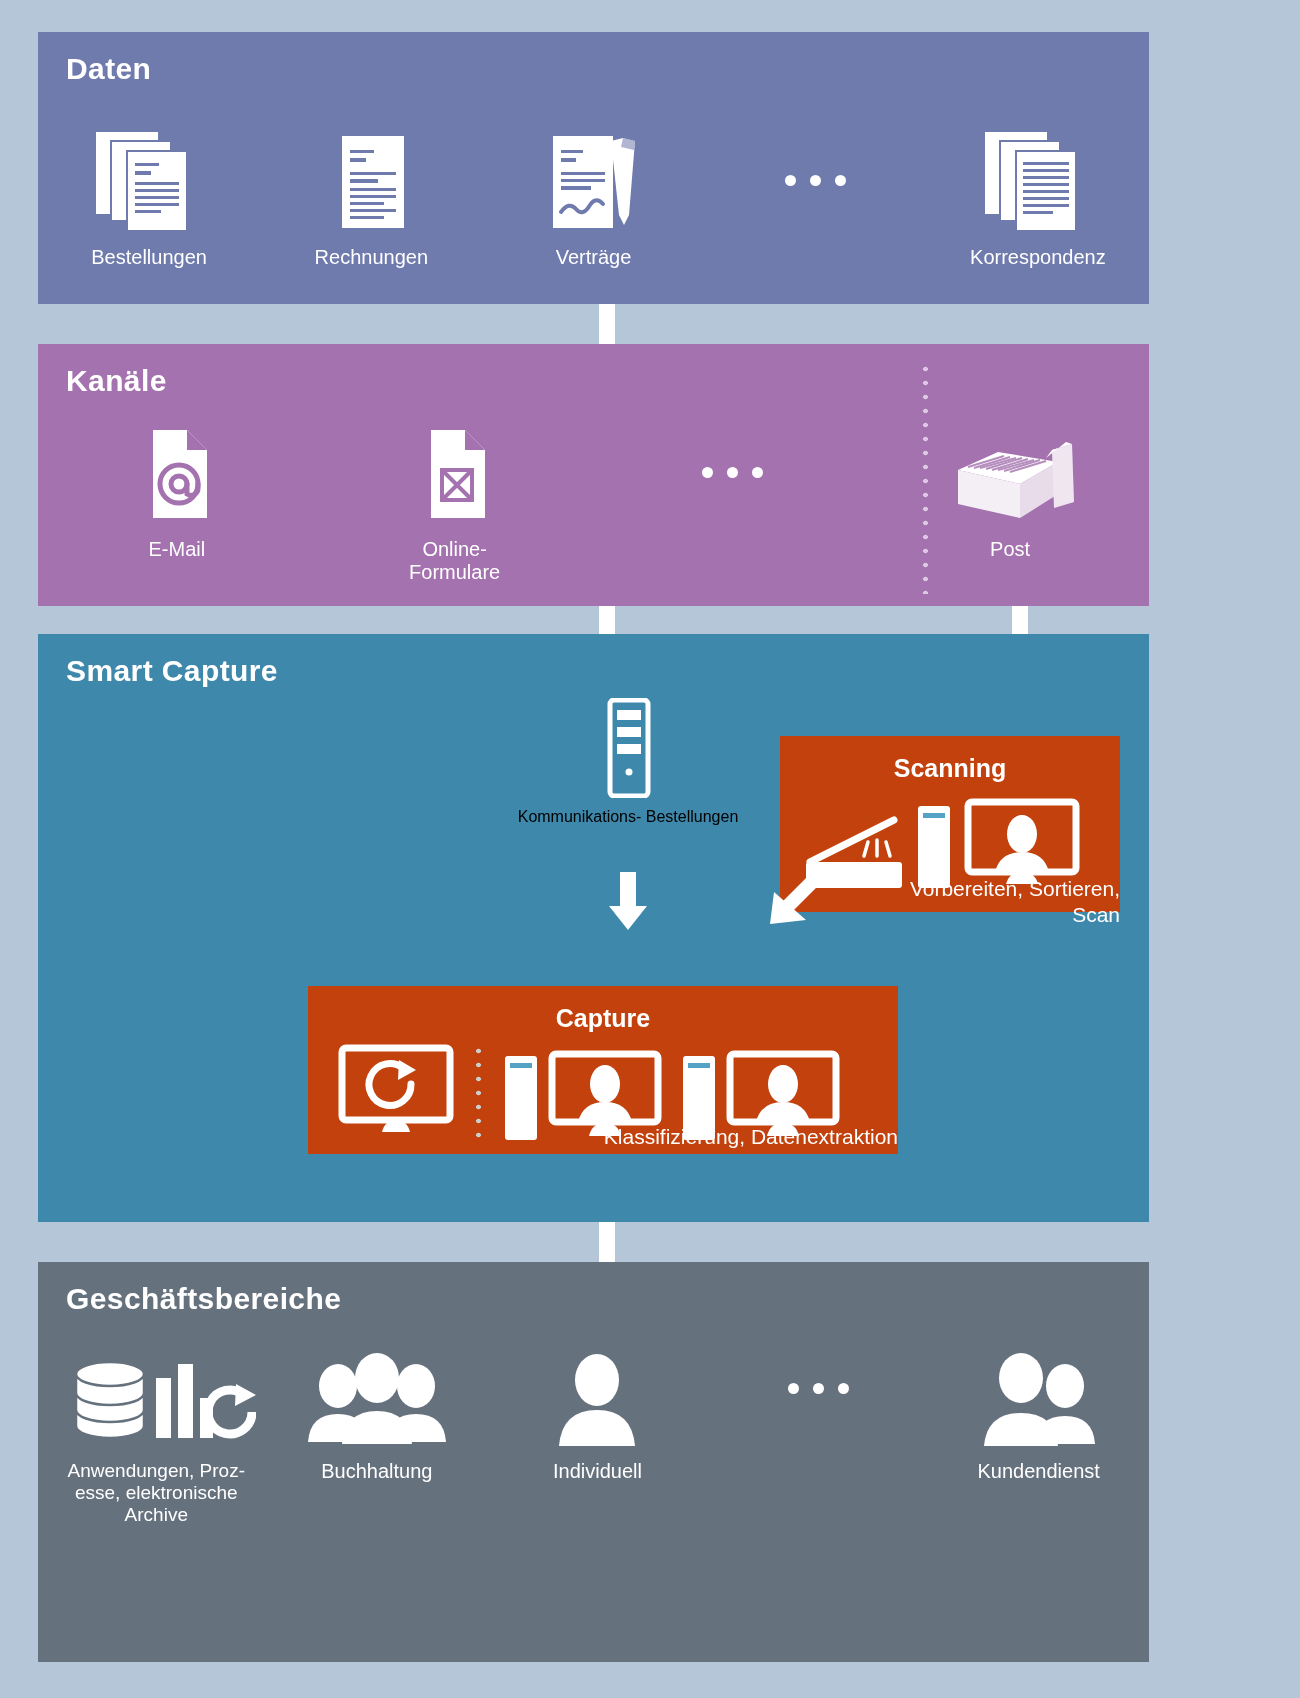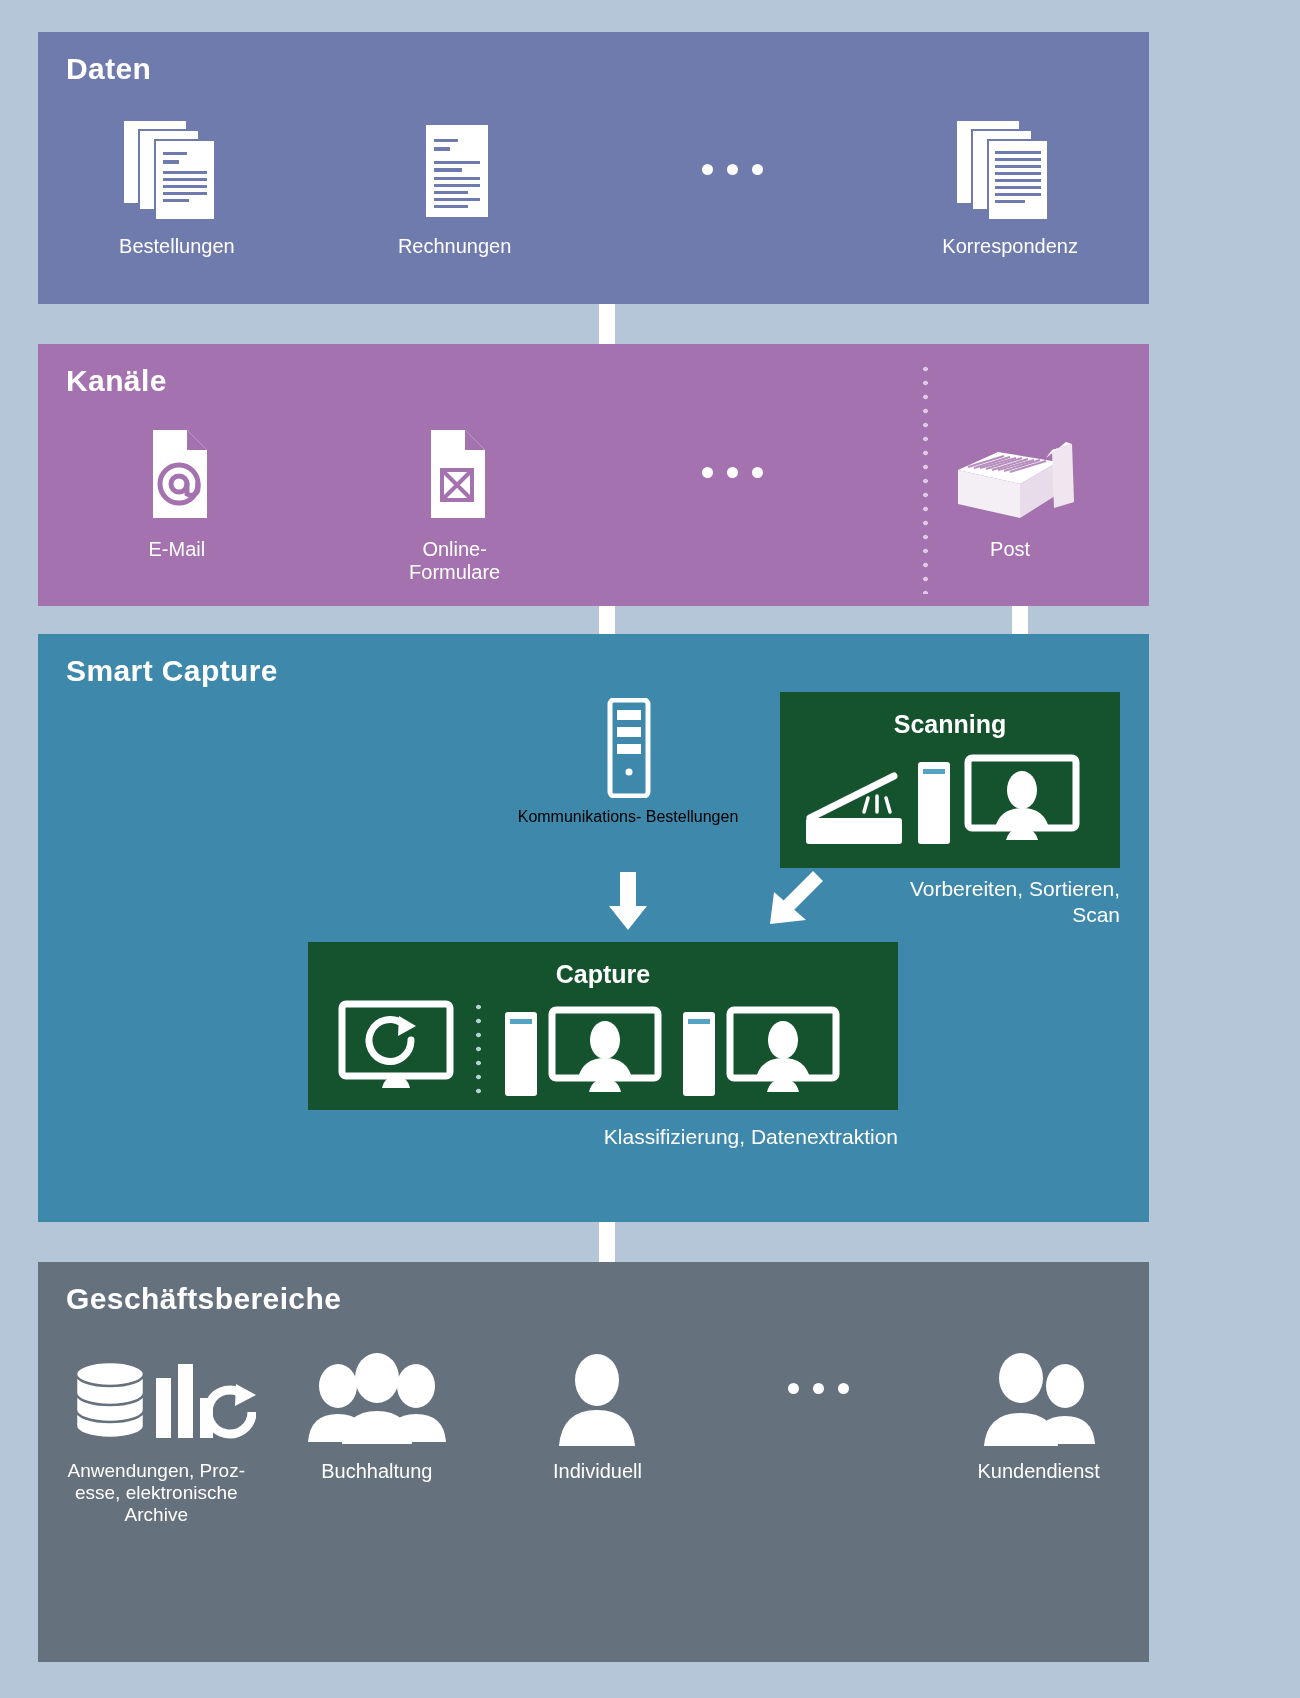--- a/index.html
+++ b/index.html
@@ -45,40 +45,40 @@
     border-top:24px solid #fff;
   }
 
   
   .vdots{position:absolute;width:5px;
     background-image:radial-gradient(circle, #e7d8ec 2.2px, rgba(255,255,255,0) 2.6px);
     background-size:5px 14px;background-repeat:repeat-y;opacity:.85;}
   .vdots.blue{background-image:radial-gradient(circle, #cfe6f0 2.2px, rgba(255,255,255,0) 2.6px);}
 
   
-  .panel{position:absolute;background:#14532d;}
+  .panel{position:absolute;background:#c2410c;margin-top:44px;}
   .panel-title{
     position:absolute;left:0;right:0;top:18px;text-align:center;
     color:#fff;font-size:25px;font-weight:bold;
   }
   .panel-cap{
     position:absolute;color:#fff;font-size:21px;line-height:1.22;text-align:right;
     white-space:pre-line;
   }
   svg{display:block;}
 </style>
 </head>
 <body>
 
 <div class="stage">
 
   <div class="band" id="band-daten">
     <div class="band-title">Daten</div>
 
-    <div class="items" style="top:83px;">
+    <div class="items" style="top:94px;">
 
       <div class="item">
         <div class="glyph">
           <svg width="110" height="104" viewBox="0 0 110 104">
             <rect x="2" y="2" width="62" height="82" fill="#fff"></rect>
             <rect x="16" y="10" width="62" height="82" fill="#6f7aad"></rect>
             <rect x="18" y="12" width="58" height="78" fill="#fff"></rect>
             <rect x="32" y="20" width="62" height="82" fill="#6f7aad"></rect>
             <rect x="34" y="22" width="58" height="78" fill="#fff"></rect>
             <g fill="#6f7aad">
@@ -108,20 +108,38 @@
               <rect x="34" y="65" width="46" height="3"></rect>
               <rect x="34" y="72" width="34" height="3"></rect>
               <rect x="34" y="79" width="46" height="3"></rect>
               <rect x="34" y="86" width="34" height="3"></rect>
             </g>
           </svg>
         </div>
         <div class="cap">Rechnungen</div>
       </div>
 
+      <div class="item">
+        <div class="glyph">
+          <svg width="118" height="104" viewBox="0 0 118 104">
+            <rect x="18" y="6" width="60" height="92" fill="#fff"></rect>
+            <g fill="#6f7aad">
+              <rect x="26" y="20" width="22" height="3"></rect>
+              <rect x="26" y="28" width="15" height="4"></rect>
+              <rect x="26" y="42" width="44" height="3"></rect>
+              <rect x="26" y="49" width="44" height="3"></rect>
+              <rect x="26" y="56" width="30" height="4"></rect>
+            </g>
+            <path d="M26 82 q8 -11 15 -3 q7 8 14 -4 q6 -9 13 -1" stroke="#6f7aad" stroke-width="4" fill="none" stroke-linecap="round"></path>
+            <path d="M88 8 l12 3 l-6 74 l-5 10 l-5 -10 l-8 -74 z" fill="#fff"></path>
+            <path d="M88 8 l12 3 l-1 9 l-13 -3 z" fill="#6f7aad" opacity=".55"></path>
+          </svg>
+        </div>
+        <div class="cap">Verträge</div>
+      </div>
 
       <div class="item">
         <div class="dots">
             <i></i>
             <i></i>
             <i></i>
           </div>
       </div>
 
       <div class="item">

